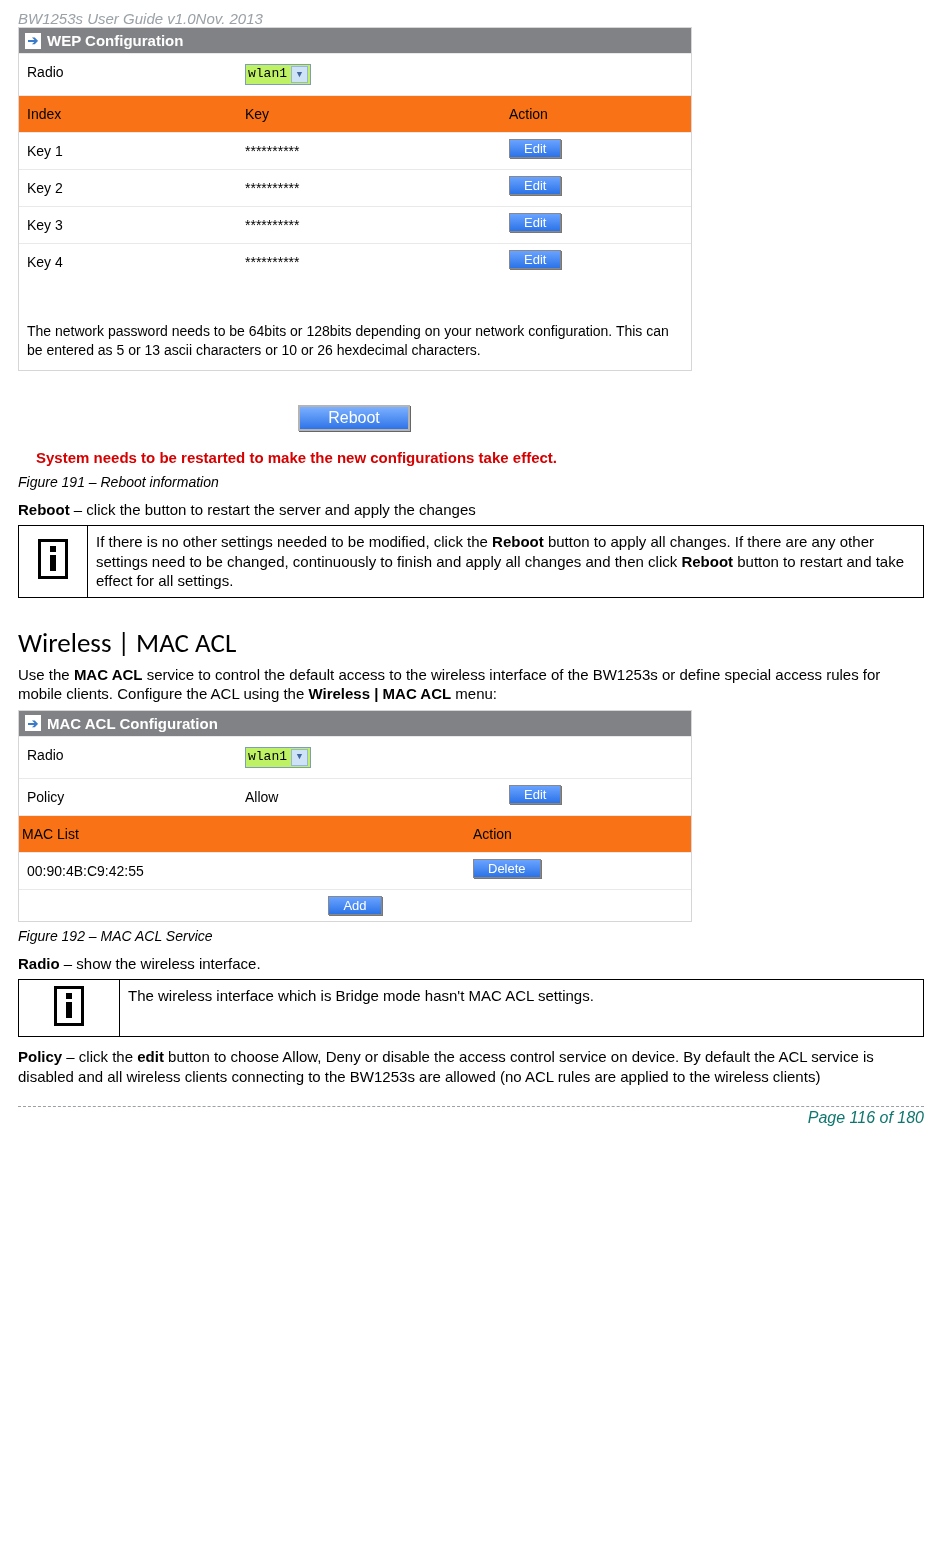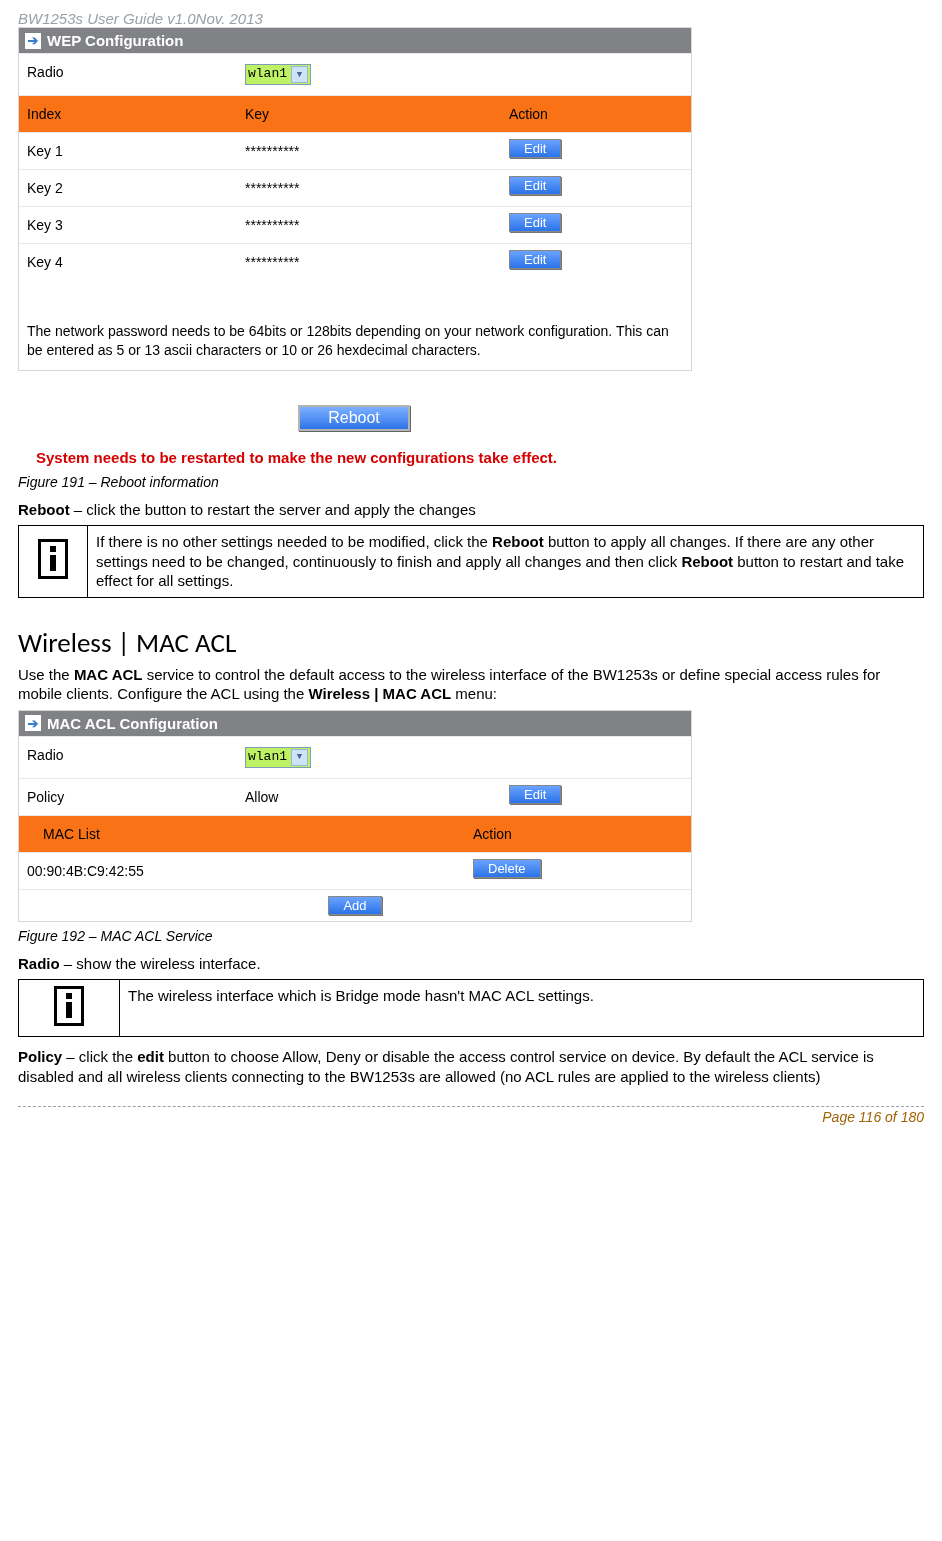--- a/index.html
+++ b/index.html
@@ -167,23 +167,23 @@
     font-size: 27px;
     margin: 28px 0 6px 0;
   }
   .dashed {
     border: none;
     border-top: 1px dashed #9aa1a6;
     margin: 20px 0 2px 0;
   }
   .footer {
     text-align: right;
-    color: #a16207;
+    color: #0f766e;
     font-style: italic;
-    font-size: 14px;
+    font-size: 16px;
   }
   .mono { font-family: 'Courier New', monospace; }
 </style>
 </head>
 <body>
 
 <div class="header-row">
   <span>BW1253s User Guide v1.0</span>
   <span>Nov.  2013</span>
 </div>
@@ -273,21 +273,21 @@
       </span>
     </div>
     <div class="c3"></div>
   </div>
   <div class="panel-row">
     <div class="c1">Policy</div>
     <div class="c2">Allow</div>
     <div class="c3"><span class="btn-blue">Edit</span></div>
   </div>
   <div class="panel-row header-cells">
-    <div style="flex:1;padding:10px 24px">MAC List</div>
+    <div style="flex:1;padding:10px 3px">MAC List</div>
     <div style="width:210px;padding:10px 8px">Action</div>
   </div>
   <div class="panel-row">
     <div style="flex:1;padding:10px 8px">00:90:4B:C9:42:55</div>
     <div style="width:210px;padding:6px 8px"><span class="btn-blue">Delete</span></div>
   </div>
   <div class="panel-row">
     <div style="flex:1;text-align:center;padding:6px 8px"><span class="btn-blue">Add</span></div>
   </div>
 </div>

